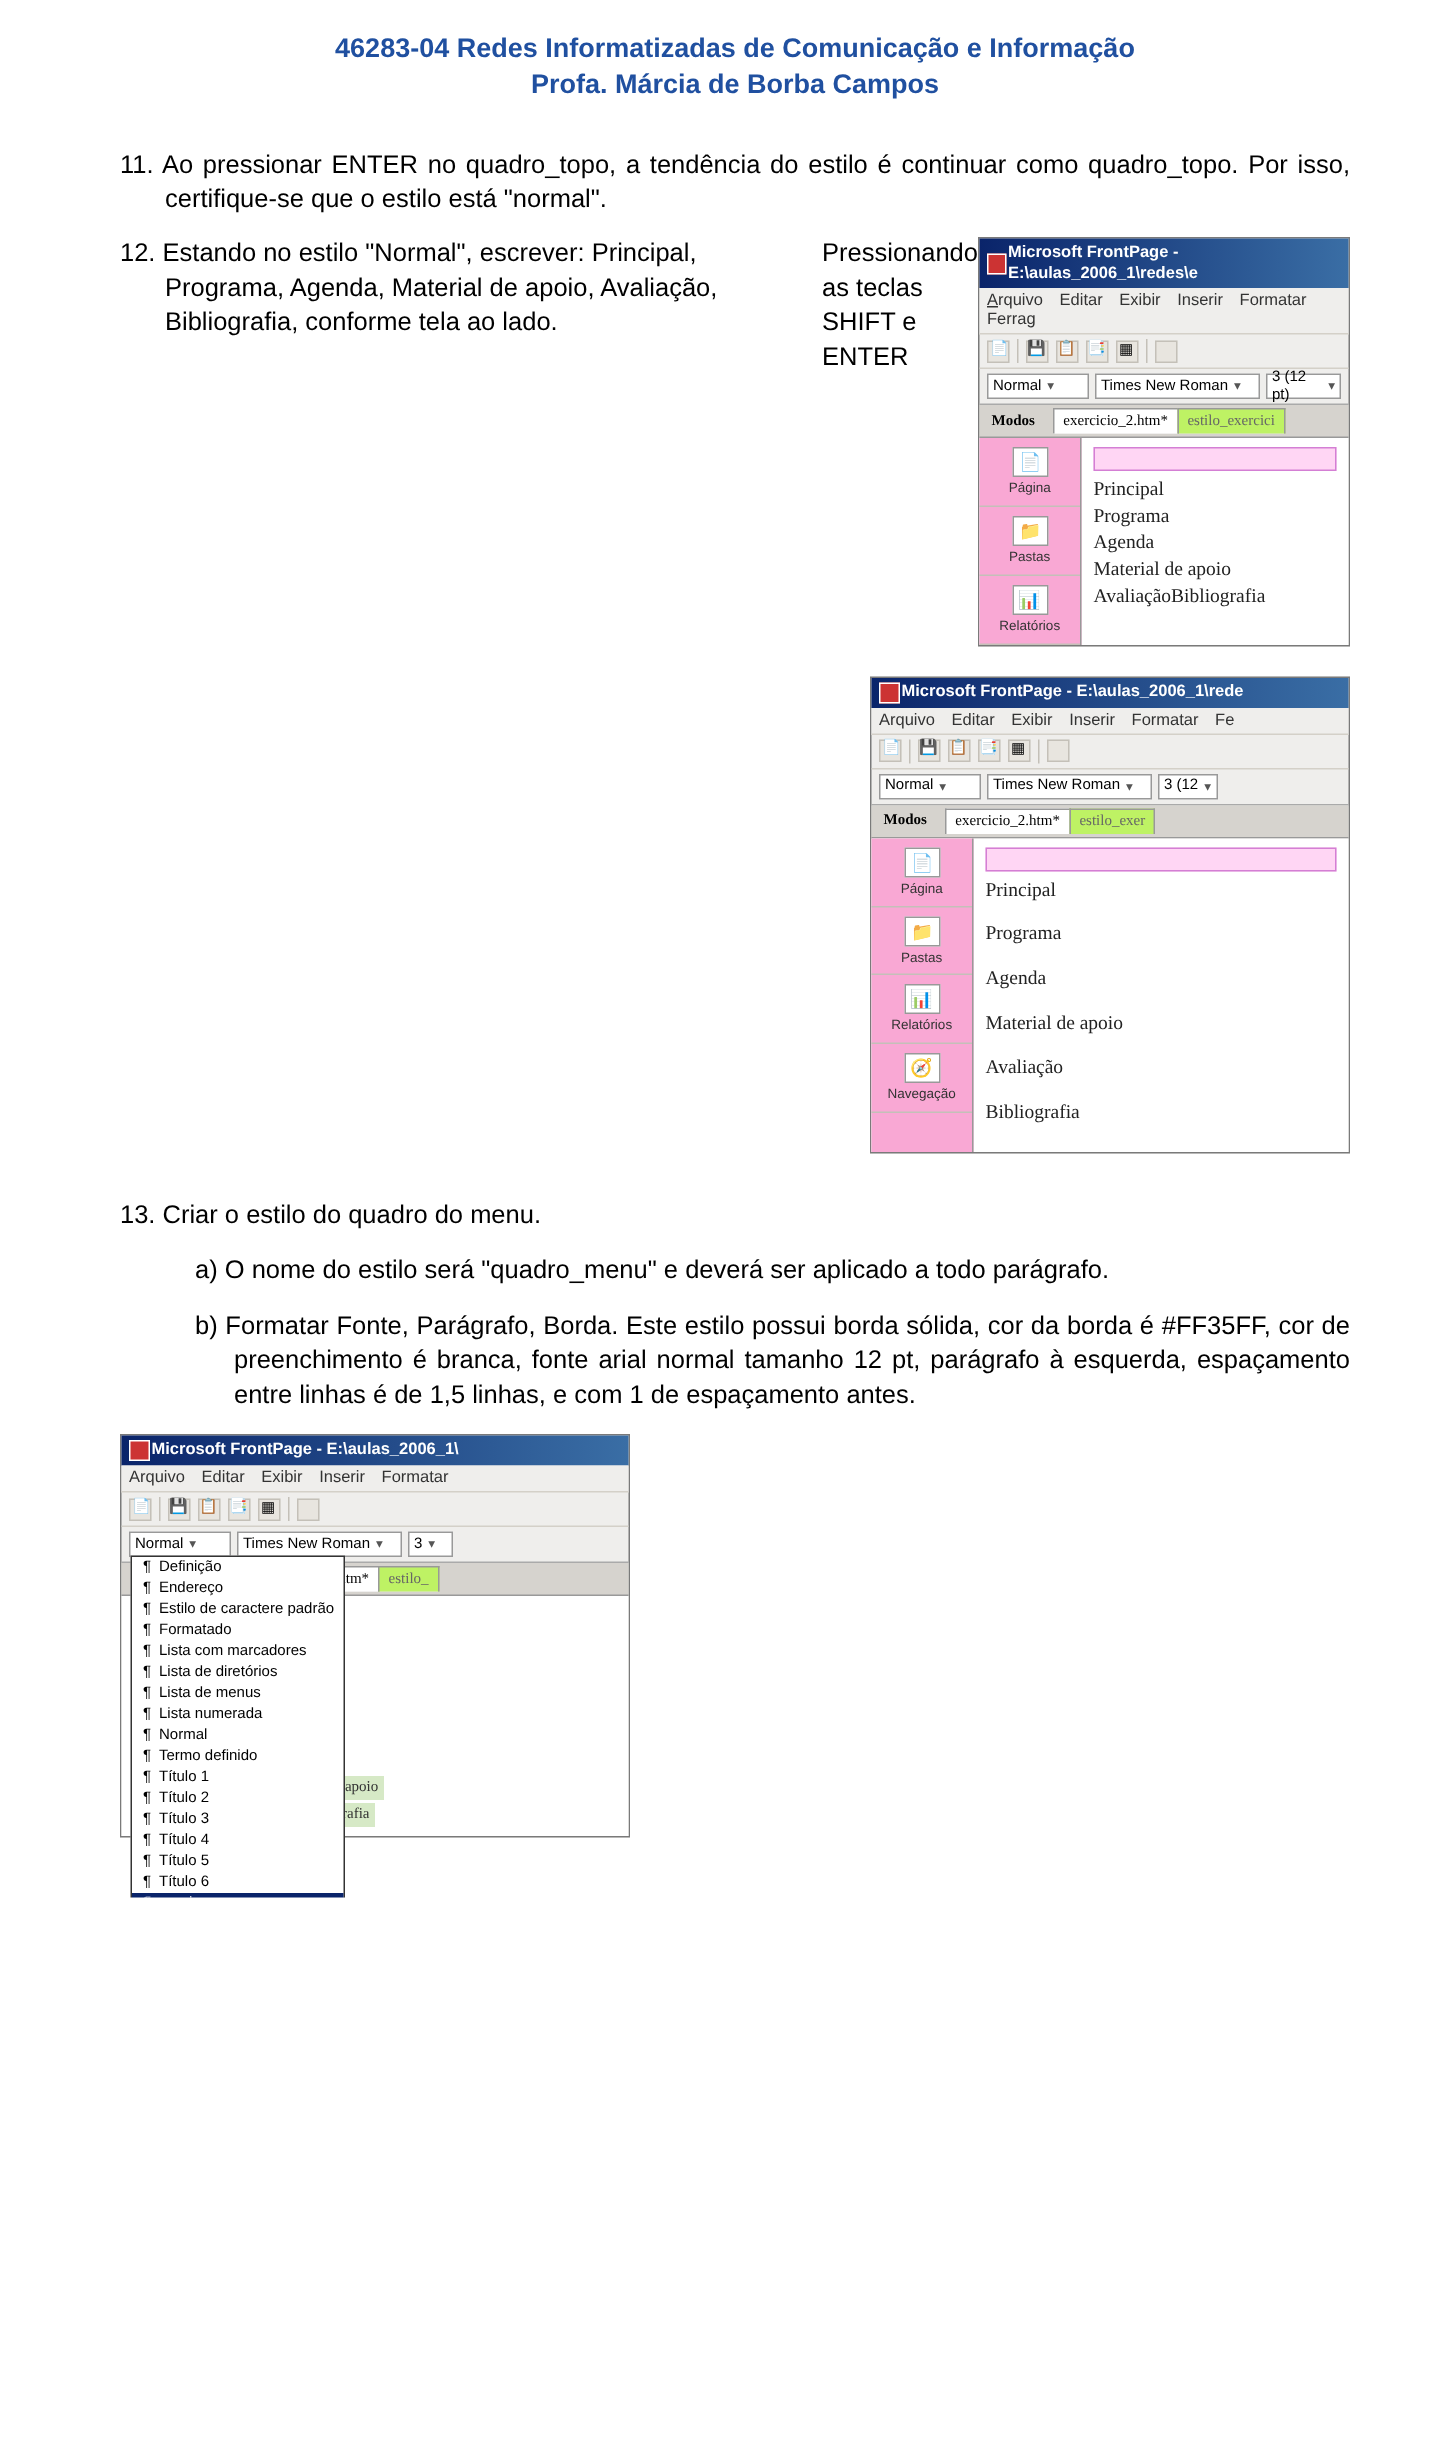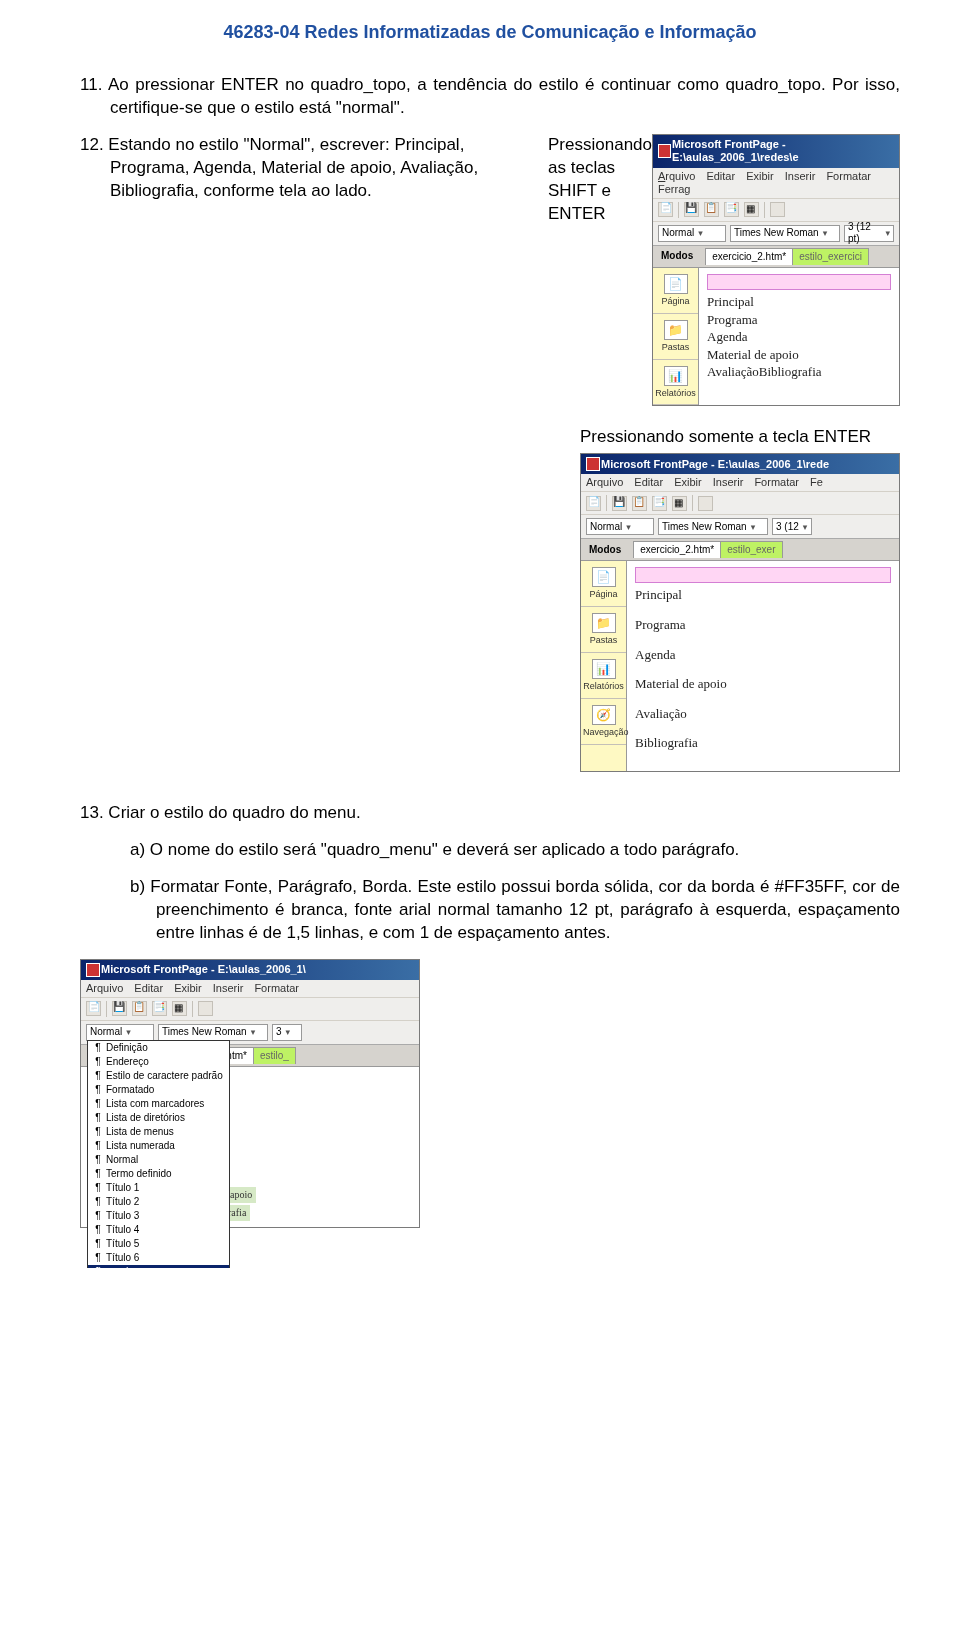--- a/index.html
+++ b/index.html
@@ -32,27 +32,27 @@
   .tb-btn { width: 15px; height: 15px; background: #e8e5df; border: 1px solid #c4c0b8; display: inline-block; position: relative; }
   .tb-btn.doc::after { content: "📄"; font-size: 10px; position: absolute; top:-1px; left: 1px; }
   .tb-btn.disk::after { content: "💾"; font-size: 10px; position: absolute; top:-1px; left: 0; }
   .tb-btn.copy::after { content: "📋"; font-size: 10px; position: absolute; top:-1px; left: 0; }
   .tb-btn.paste::after { content: "📑"; font-size: 10px; position: absolute; top:-1px; left: 0; }
   .tb-btn.tbl::after { content: "▦"; font-size: 10px; position: absolute; top:0; left: 1px; }
   .sep { width: 1px; height: 16px; background: #c4c0b8; }
   .tb-dd { height: 17px; background: #fff; border: 1px solid #999; font-size: 10px; padding: 1px 3px; display: inline-flex; align-items: center; position: relative; }
   .tb-dd::after { content: "▾"; font-size: 9px; color: #555; margin-left: 4px; }
   .fp-format { padding: 3px 5px; display: flex; gap: 4px; align-items: center; border-bottom: 1px solid #aaa; }
-  .modos-bar { background: #d6d3ce; padding: 2px; display: flex; align-items: center; gap: 6px; border-bottom: 1px solid #999; }
+  .modos-bar { background: #d6d3ce; padding: 2px; display: flex; align-items: center; gap: 6px; border-bottom: 1px solid #999; font-family: Liberation Serif, serif; }
   .modos-lbl { font-weight: bold; font-size: 10px; padding: 2px 6px; }
   .tabs { display: flex; gap: 0; background: #eee; font-size: 10px; }
   .tab { border: 1px solid #999; padding: 2px 6px; background: #fff; border-bottom: none; margin-right: -1px;}
   .tab.inactive { background: #bef264; color: #666; }
   .fp-body { display: flex; background: #fff; }
-  .fp-side { width: 46px; background: #fef9c3; border-right: 1px solid #999; display: flex; flex-direction: column; }
+  .fp-side { width: 68px; background: #f9a8d4; border-right: 1px solid #999; display: flex; flex-direction: column; }
   .side-item { padding: 6px 2px; text-align: center; font-size: 9px; color: #333; border-bottom: 1px solid #c4c0b8; }
   .side-item .si-icon { width: 24px; height: 20px; margin: 0 auto 2px; background: #fff; border: 1px solid #999; position: relative; }
   .si-icon::after { content: ""; position: absolute; inset: 3px; }
   .si-pagina::after { content: "📄"; font-size: 12px; left: 4px; top: 2px; position: absolute; }
   .si-pastas::after { content: "📁"; font-size: 12px; left: 4px; top: 2px; position: absolute; }
   .si-rel::after { content: "📊"; font-size: 12px; left: 3px; top: 2px; position: absolute; }
   .si-nav::after { content: "🧭"; font-size: 12px; left: 3px; top: 2px; position: absolute; }
   .fp-content { flex: 1; padding: 6px 8px; font-family: 'Times New Roman', serif; font-size: 13px; color: #222; }
   .fp-content .pinkbox { height: 16px; background: #ffd6f4; border: 1px solid #d47fd4; margin-bottom: 4px; }
   .fp-content .item { margin-bottom: 2px; }
@@ -70,20 +70,21 @@
   .bot-row { display: flex; gap: 18px; align-items: flex-start; }
   .bot-row .left { flex: 1; }
   .bot-row .right { flex: 0 0 340px; }
   .greenbox { background: #d6e9c6; color: #333; padding: 2px 4px; font-size: 10px; display: inline-block; }
 </style>
 </head>
 <body>
 
 <div class="header">
   <div class="line1">46283-04 Redes Informatizadas de Comunicação e Informação</div>
+  <div class="line2">Profa. Márcia de Borba Campos</div>
 </div>
 
 <div class="para numbered">11. Ao pressionar ENTER no quadro_topo, a tendência do estilo é continuar como quadro_topo. Por isso, certifique-se que o estilo está "normal".</div>
 
 <div class="two-col">
   <div class="left">
     <div class="para" style="text-align:left; padding-left:30px; text-indent:-30px;">12. Estando no estilo "Normal", escrever: Principal, Programa, Agenda, Material de apoio, Avaliação, Bibliografia, conforme tela ao lado.</div>
   </div>
   <div class="right right-block">
     <div class="caption">Pressionando as teclas SHIFT e ENTER</div>
@@ -135,21 +136,20 @@
           <div class="item">Agenda</div>
           <div class="item">Material de apoio</div>
           <div class="item">AvaliaçãoBibliografia</div>
         </div>
       </div>
     </div>
   </div>
 </div>
 
 <div class="section3-right">
-  <div class="caption">Pressionando somente a tecla ENTER</div>
   <div class="fp-window">
     <div class="fp-title">
       <span class="fp-icon"></span>
       <span>Microsoft FrontPage - E:\aulas_2006_1\rede</span>
     </div>
     <div class="fp-menubar">
       <span>Arquivo</span>
       <span>Editar</span>
       <span>Exibir</span>
       <span>Inserir</span>

